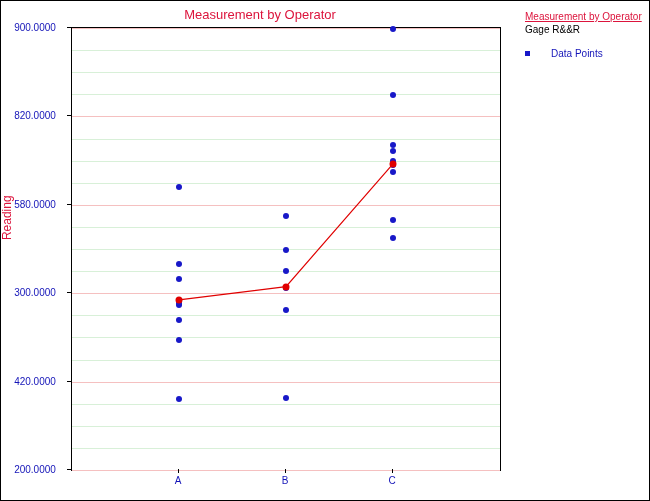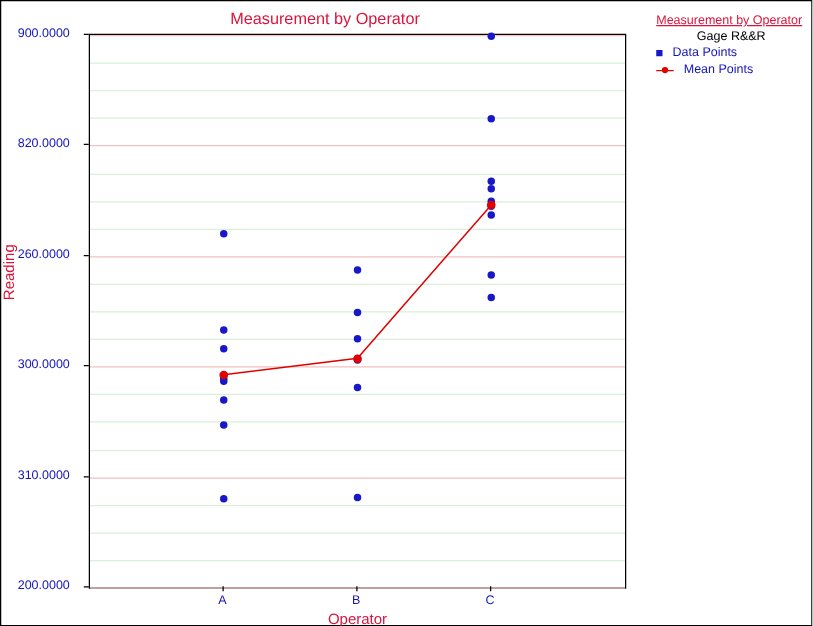--- a/index.html
+++ b/index.html
@@ -105,29 +105,28 @@
   }
   .legend-title {
     color: #dc143c;
     text-decoration: underline;
     font-size: 10px;
     margin-bottom: 2px;
   }
   .legend-sub {
     color: #000;
     font-size: 10px;
-    margin-bottom: 1px;
-    text-align: center;
+    margin-bottom: 12px;
   }
   .legend-row {
     color: #1414b8;
     font-size: 10px;
     display: flex;
     align-items: center;
-    gap: 8px;
+    gap: 21px;
     line-height: 13px;
   }
   .legend-square {
     width: 5px; height: 5px; background: #1818c8; display: inline-block;
   }
   .legend-mean-swatch {
     width: 14px; height: 10px; position: relative; display: inline-block;
   }
   .legend-mean-swatch::before {
     content: ""; position: absolute; left: 0; right: 0; top: 50%; height: 1px;
@@ -197,42 +196,37 @@
       <div class="point" style="left: 321px; top: 67.405px;"></div>
       <div class="point" style="left: 321px; top: 1.105px;"></div>
       <svg width="428" height="442" style="position: absolute; left: 0px; top: 0px;">
         <path d="M107 271.83 L214 258.57000000000005 L321 135.91500000000002 " class="mean-line"></path>
       </svg>
       <div class="mean-point" style="left: 107px; top: 271.83px;"></div>
       <div class="mean-point" style="left: 214px; top: 258.57px;"></div>
       <div class="mean-point" style="left: 321px; top: 135.915px;"></div>
     </div>
 
-  <div class="x-axis-title">Operator</div>
 
   <div class="legend">
     <div class="legend-title">Measurement by Operator</div>
     <div class="legend-sub">Gage R&amp;&amp;R</div>
     <div class="legend-row">
       <span class="legend-square"></span>
       <span>Data Points</span>
     </div>
-    <div class="legend-row">
-      <span class="legend-mean-swatch"></span>
-      <span>Mean Points</span>
-    </div>
   </div>
 
 <div class="y-label" style="top: 468px;">200.0000</div>
     <div class="tick" style="left: 66px; top: 468px; width: 4px; height: 1px;"></div>
-    <div class="y-label" style="top: 379.6px;">310.0000</div>
+    <div class="y-label" style="top: 379.6px;">420.0000</div>
     <div class="tick" style="left: 66px; top: 379.6px; width: 4px; height: 1px;"></div>
     <div class="y-label" style="top: 291.2px;">300.0000</div>
     <div class="tick" style="left: 66px; top: 291.2px; width: 4px; height: 1px;"></div>
-    <div class="y-label" style="top: 202.8px;">260.0000</div>
+    <div class="y-label" style="top: 202.8px;">580.0000</div>
     <div class="tick" style="left: 66px; top: 202.8px; width: 4px; height: 1px;"></div>
     <div class="y-label" style="top: 114.4px;">820.0000</div>
     <div class="tick" style="left: 66px; top: 114.4px; width: 4px; height: 1px;"></div>
     <div class="y-label" style="top: 26px;">900.0000</div>
     <div class="tick" style="left: 66px; top: 26px; width: 4px; height: 1px;"></div>
     <div class="x-label" style="left: 177px;">A</div>
     <div class="tick" style="left: 177px; top: 468px; width: 1px; height: 4px;"></div>
     <div class="x-label" style="left: 284px;">B</div>
     <div class="tick" style="left: 284px; top: 468px; width: 1px; height: 4px;"></div>
     <div class="x-label" style="left: 391px;">C</div>

